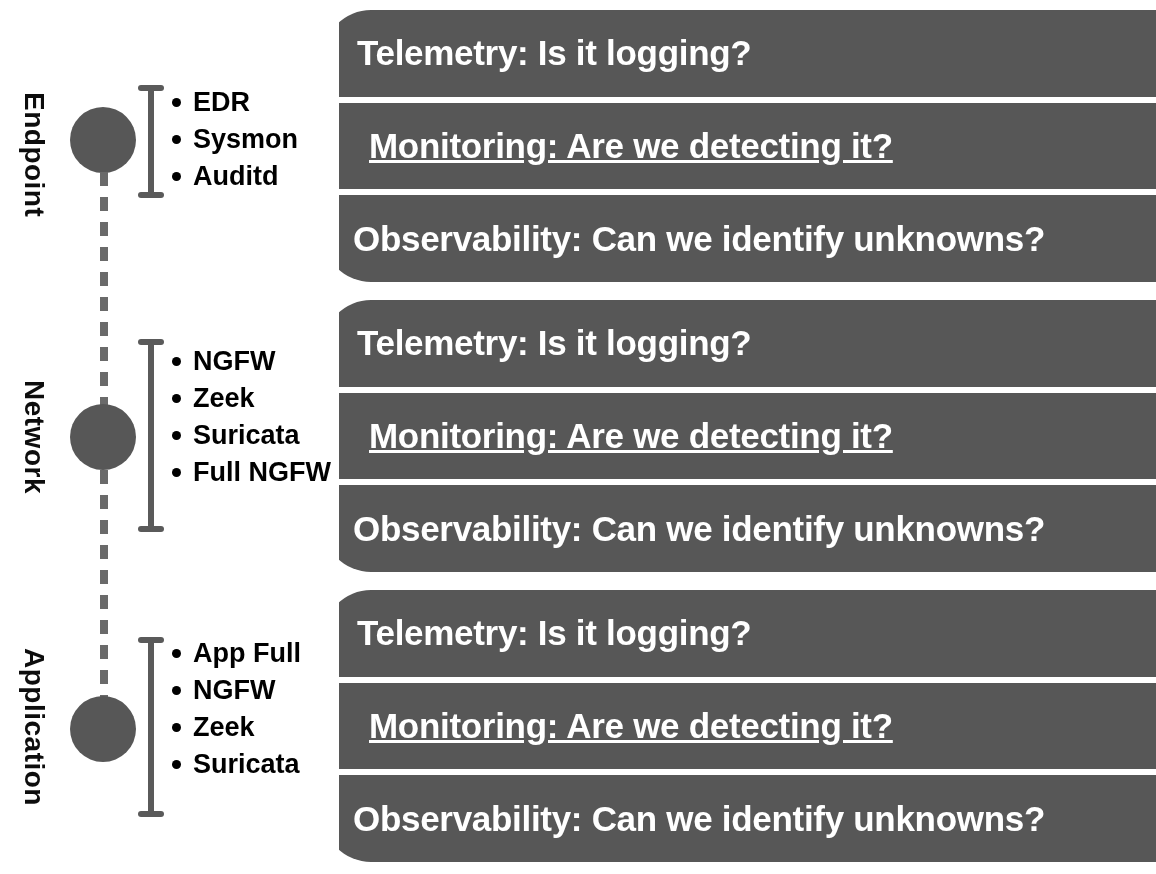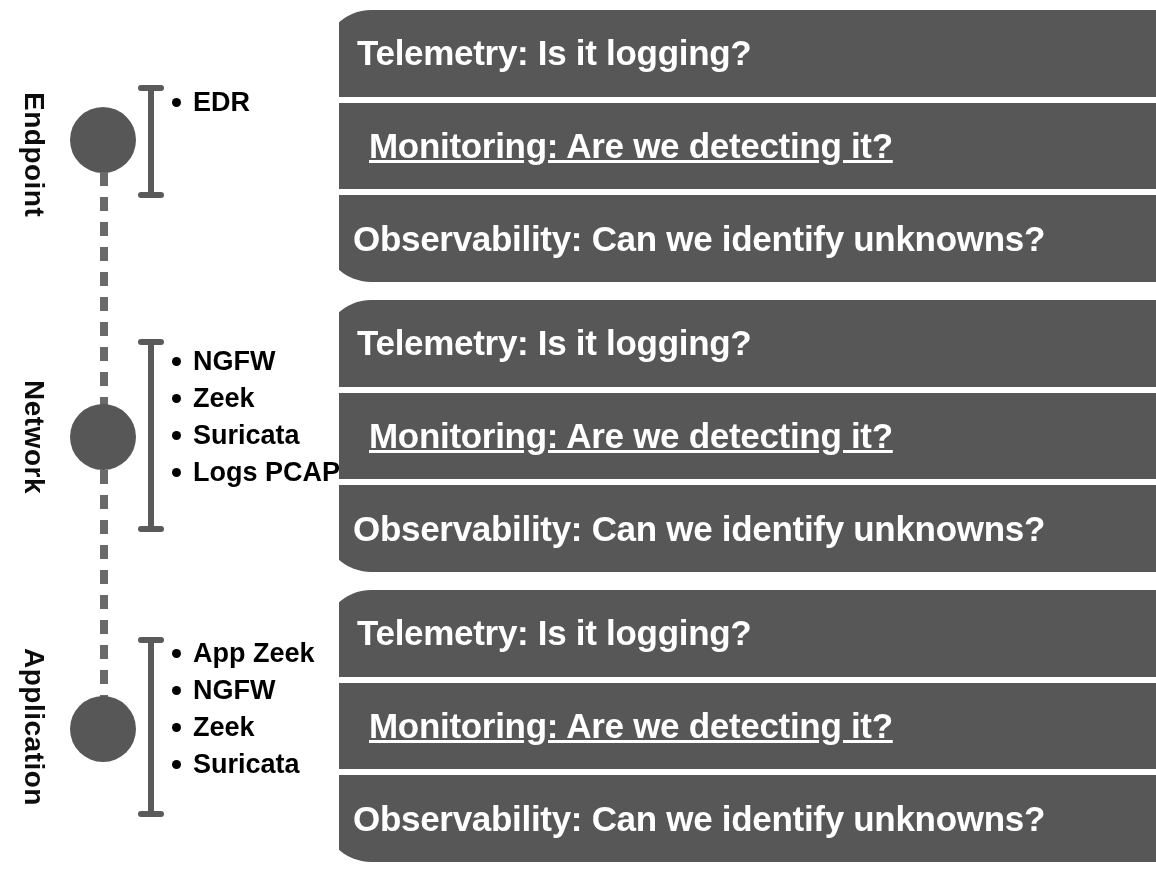--- a/index.html
+++ b/index.html
@@ -80,20 +80,28 @@
     <div class="cap top"></div>
     <div class="stem"></div>
     <div class="cap bottom"></div>
   </div>
 
   <ul class="tools" style="top:84px;">
     <li>
         <span class="dot"></span>
         <span>EDR</span>
       </li>
+    <li>
+        <span class="dot"></span>
+        <span>Sysmon</span>
+      </li>
+    <li>
+        <span class="dot"></span>
+        <span>Auditd</span>
+      </li>
   </ul>
 
   <div class="vlabel" style="top:372px;height:130px;">Network</div>
 
   <div class="circle" style="top:404px;"></div>
 
   <div class="dash" style="top:470px;height:227px;"></div>
 
   <div class="bracket" style="top:339px;height:193px;">
     <div class="cap top"></div>
@@ -109,38 +117,38 @@
     <li>
         <span class="dot"></span>
         <span>Zeek</span>
       </li>
     <li>
         <span class="dot"></span>
         <span>Suricata</span>
       </li>
     <li>
         <span class="dot"></span>
-        <span>Logs PCAP</span>
+        <span>Full NGFW</span>
       </li>
   </ul>
 
   <div class="vlabel" style="top:649px;height:156px;">Application</div>
 
   <div class="circle" style="top:696px;"></div>
 
   <div class="bracket" style="top:637px;height:180px;">
     <div class="cap top"></div>
     <div class="stem"></div>
     <div class="cap bottom"></div>
   </div>
 
   <ul class="tools" style="top:635px;">
     <li>
         <span class="dot"></span>
-        <span>App Zeek</span>
+        <span>App Full</span>
       </li>
     <li>
         <span class="dot"></span>
         <span>NGFW</span>
       </li>
     <li>
         <span class="dot"></span>
         <span>Zeek</span>
       </li>
     <li>

